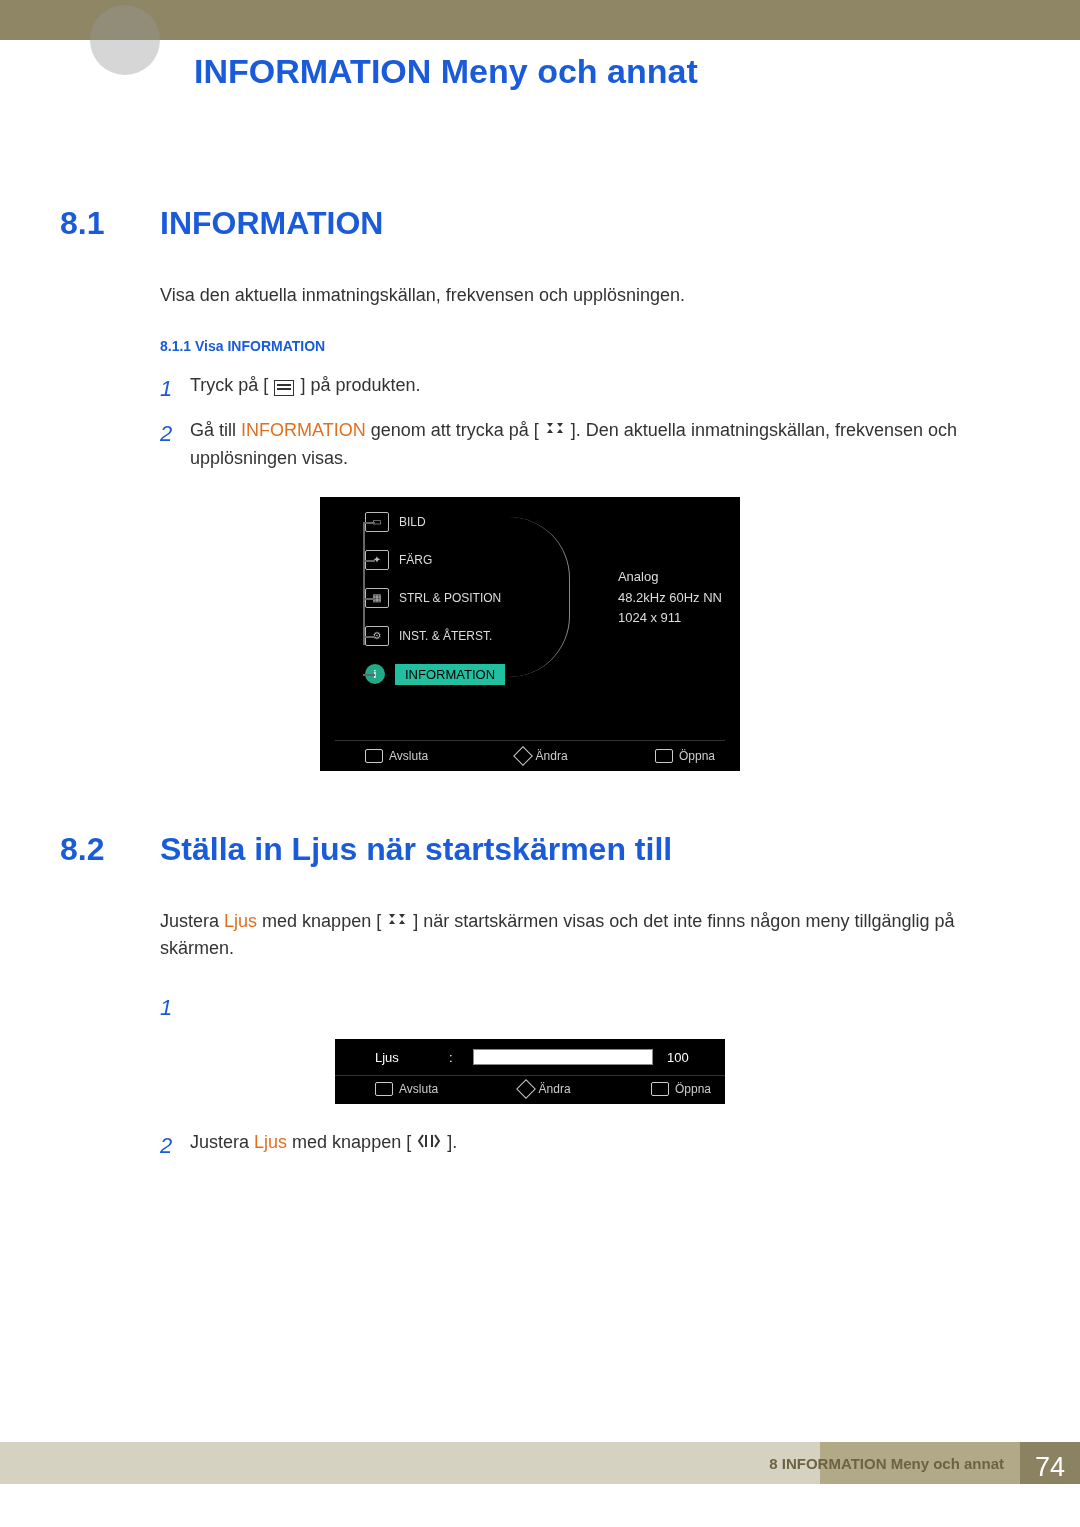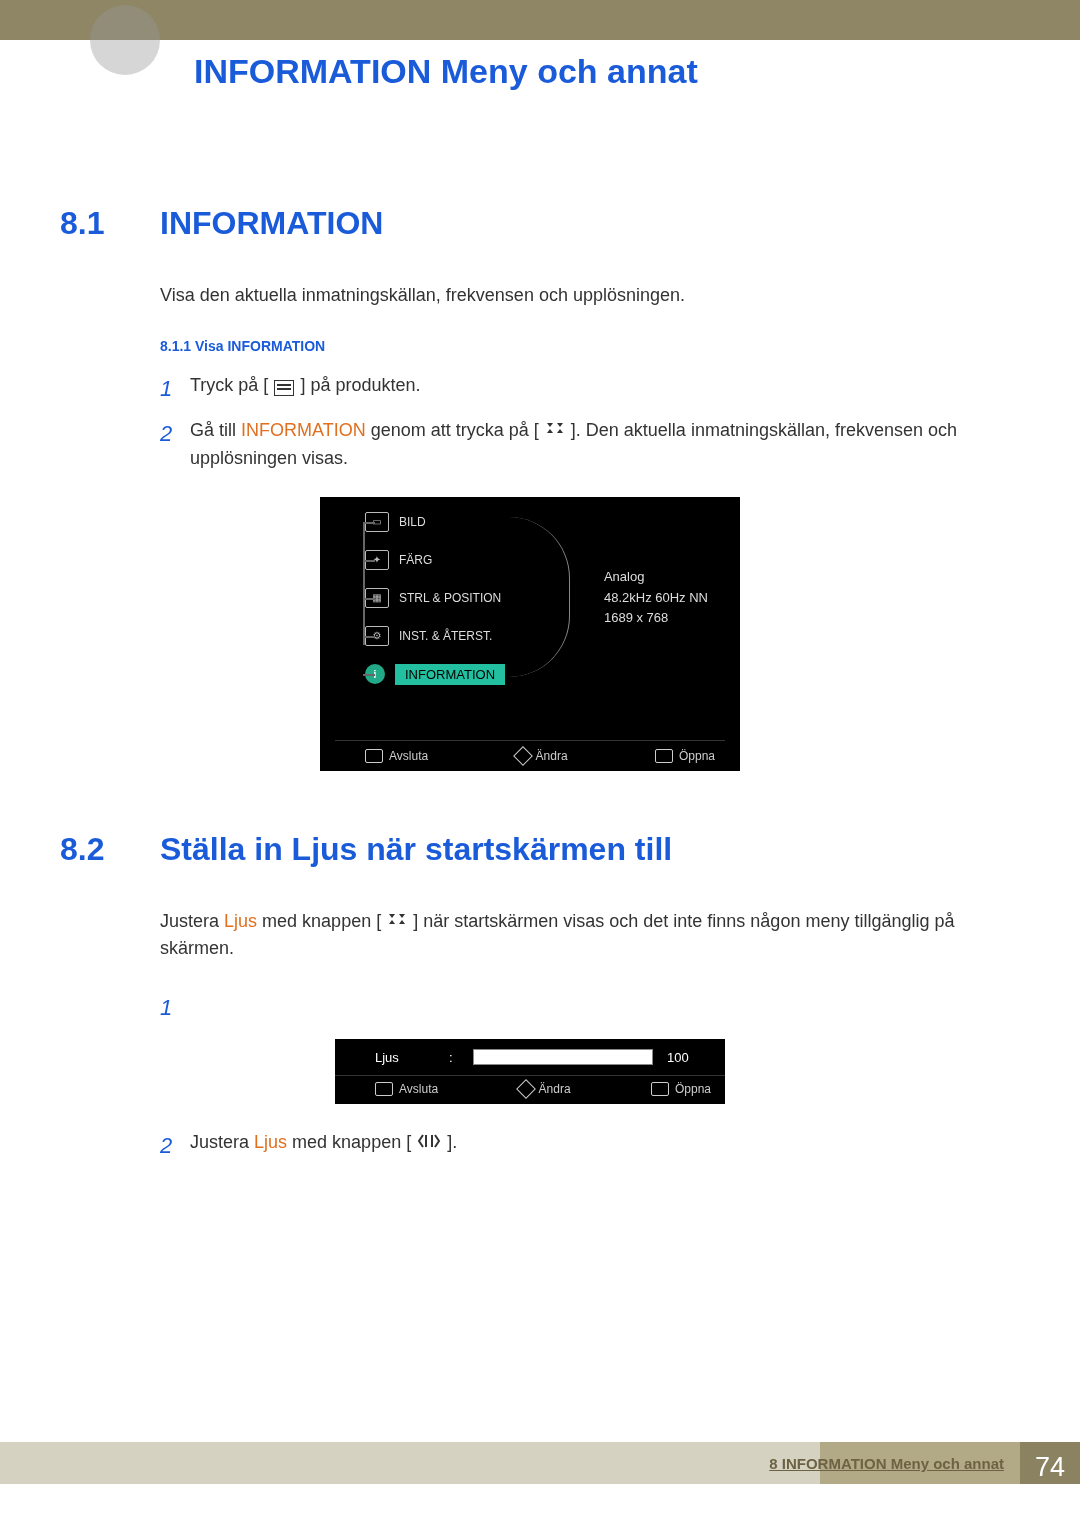--- a/index.html
+++ b/index.html
@@ -107,21 +107,21 @@
   .osd-icon { width:22px; height:18px; border:1.5px solid #bbb; margin-right:10px; display:flex; align-items:center; justify-content:center; font-size:10px; color:#bbb; border-radius:2px; }
   .osd-icon.circle { border-radius:50%; width:20px; height:20px; border:none; background:#22aa88; color:#fff; font-weight:bold; }
   .osd-item.selected .osd-label-box { background:#22c0a0; color:#000; padding:3px 10px; }
   .osd-label { color:#ddd; text-transform:uppercase; font-size:12px; }
   .osd-curve {
     position:absolute; right:170px; top:20px; width:60px; height:160px;
     border-right:1px solid #888; border-radius:0 80px 80px 0;
     pointer-events:none;
   }
   .osd-info {
-    position:absolute; right:32px; top:70px; font-size:13px; color:#ddd; line-height:1.6;
+    position:absolute; right:18px; top:70px; font-size:13px; color:#ddd; line-height:1.6;
   }
   .osd-footer {
     border-top:1px solid #333; margin-top:55px; padding-top:8px;
     display:flex; justify-content:space-between; font-size:12px; color:#ccc;
     padding-left:30px; padding-right:10px;
   }
   .osd-footer span { display:flex; align-items:center; gap:6px; }
   .osd-foot-icon { width:16px; height:12px; border:1px solid #ccc; border-radius:2px; display:inline-block; }
   .osd-foot-icon.diamond { width:12px; height:12px; border:1px solid #ccc; transform:rotate(45deg); border-radius:0; }
   .osd-foot-icon.enter { width:16px; height:12px; border:1px solid #ccc; position:relative; }
@@ -143,21 +143,21 @@
   .osd-bright-foot span { display:flex; align-items:center; gap:6px; }
 
   .footer {
     position: fixed-disabled;
     margin-top: 280px;
     height: 42px;
     background: linear-gradient(to right, #d6d2c1 0, #d6d2c1 820px, #b2aa86 820px, #b2aa86 1020px, #8a8260 1020px);
     display:flex; align-items:center; justify-content:flex-end;
     padding-right:0;
   }
-  .footer-label { color:#6d6344; font-size:15px; font-weight:bold; padding-right:16px;text-decoration:underline; }
+  .footer-label { color:#6d6344; font-size:15px; font-weight:bold; padding-right:16px; }
   .footer-page { width:60px; text-align:center; color:#fff; font-size:27px; font-weight:normal; background:#8a8260; height:34px; line-height:42px; }
 </style>
 </head>
 <body>
 
 <div class="top-bar">
   <div class="chapter-circle"></div>
 </div>
 <h1 class="chapter-title">INFORMATION Meny och annat</h1>
 
@@ -217,21 +217,21 @@
       </div>
       <div class="osd-item selected">
         <div class="osd-icon circle">i</div>
         <div class="osd-label-box">INFORMATION</div>
       </div>
     </div>
     <div class="osd-curve"></div>
     <div class="osd-info">
       <div>Analog</div>
       <div>48.2kHz 60Hz NN</div>
-      <div>1689 x 768</div>
+      <div>1024 x 911</div>
     </div>
     <div class="osd-footer">
       <span>
           <i class="osd-foot-icon"></i>
           <span>Avsluta</span>
         </span>
       <span>
           <i class="osd-foot-icon diamond"></i>
           <span>Ändra</span>
         </span>

